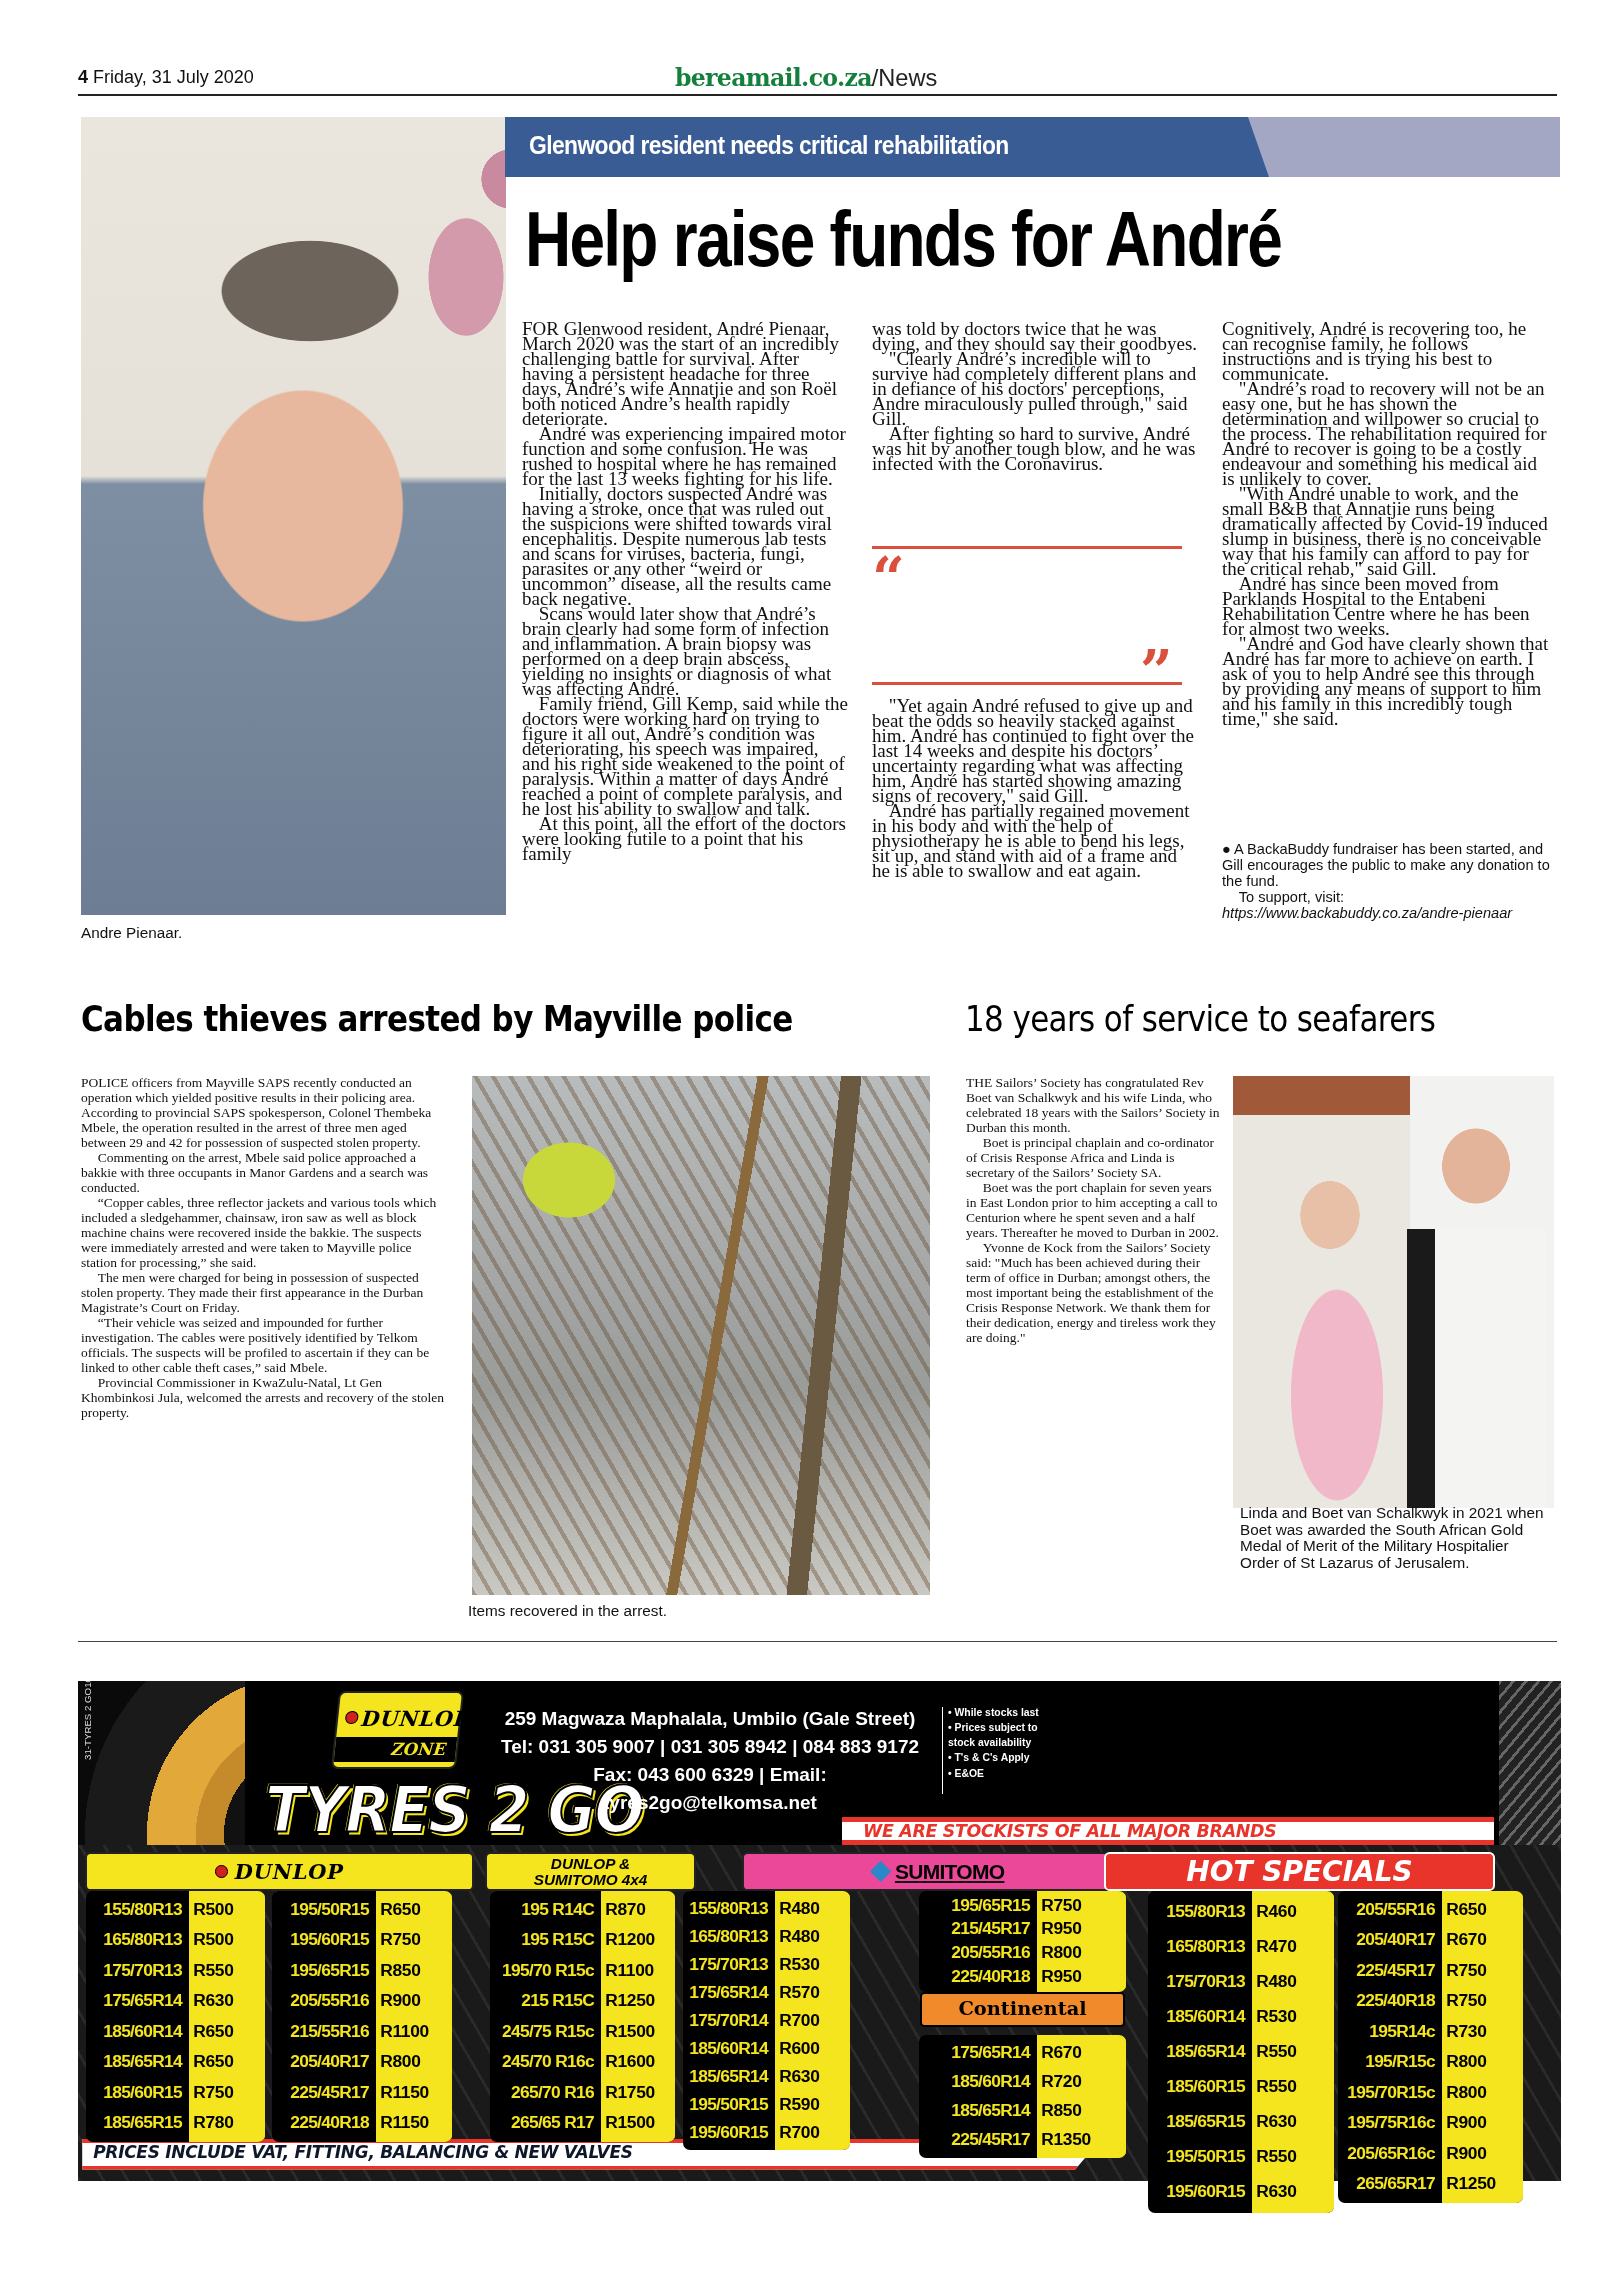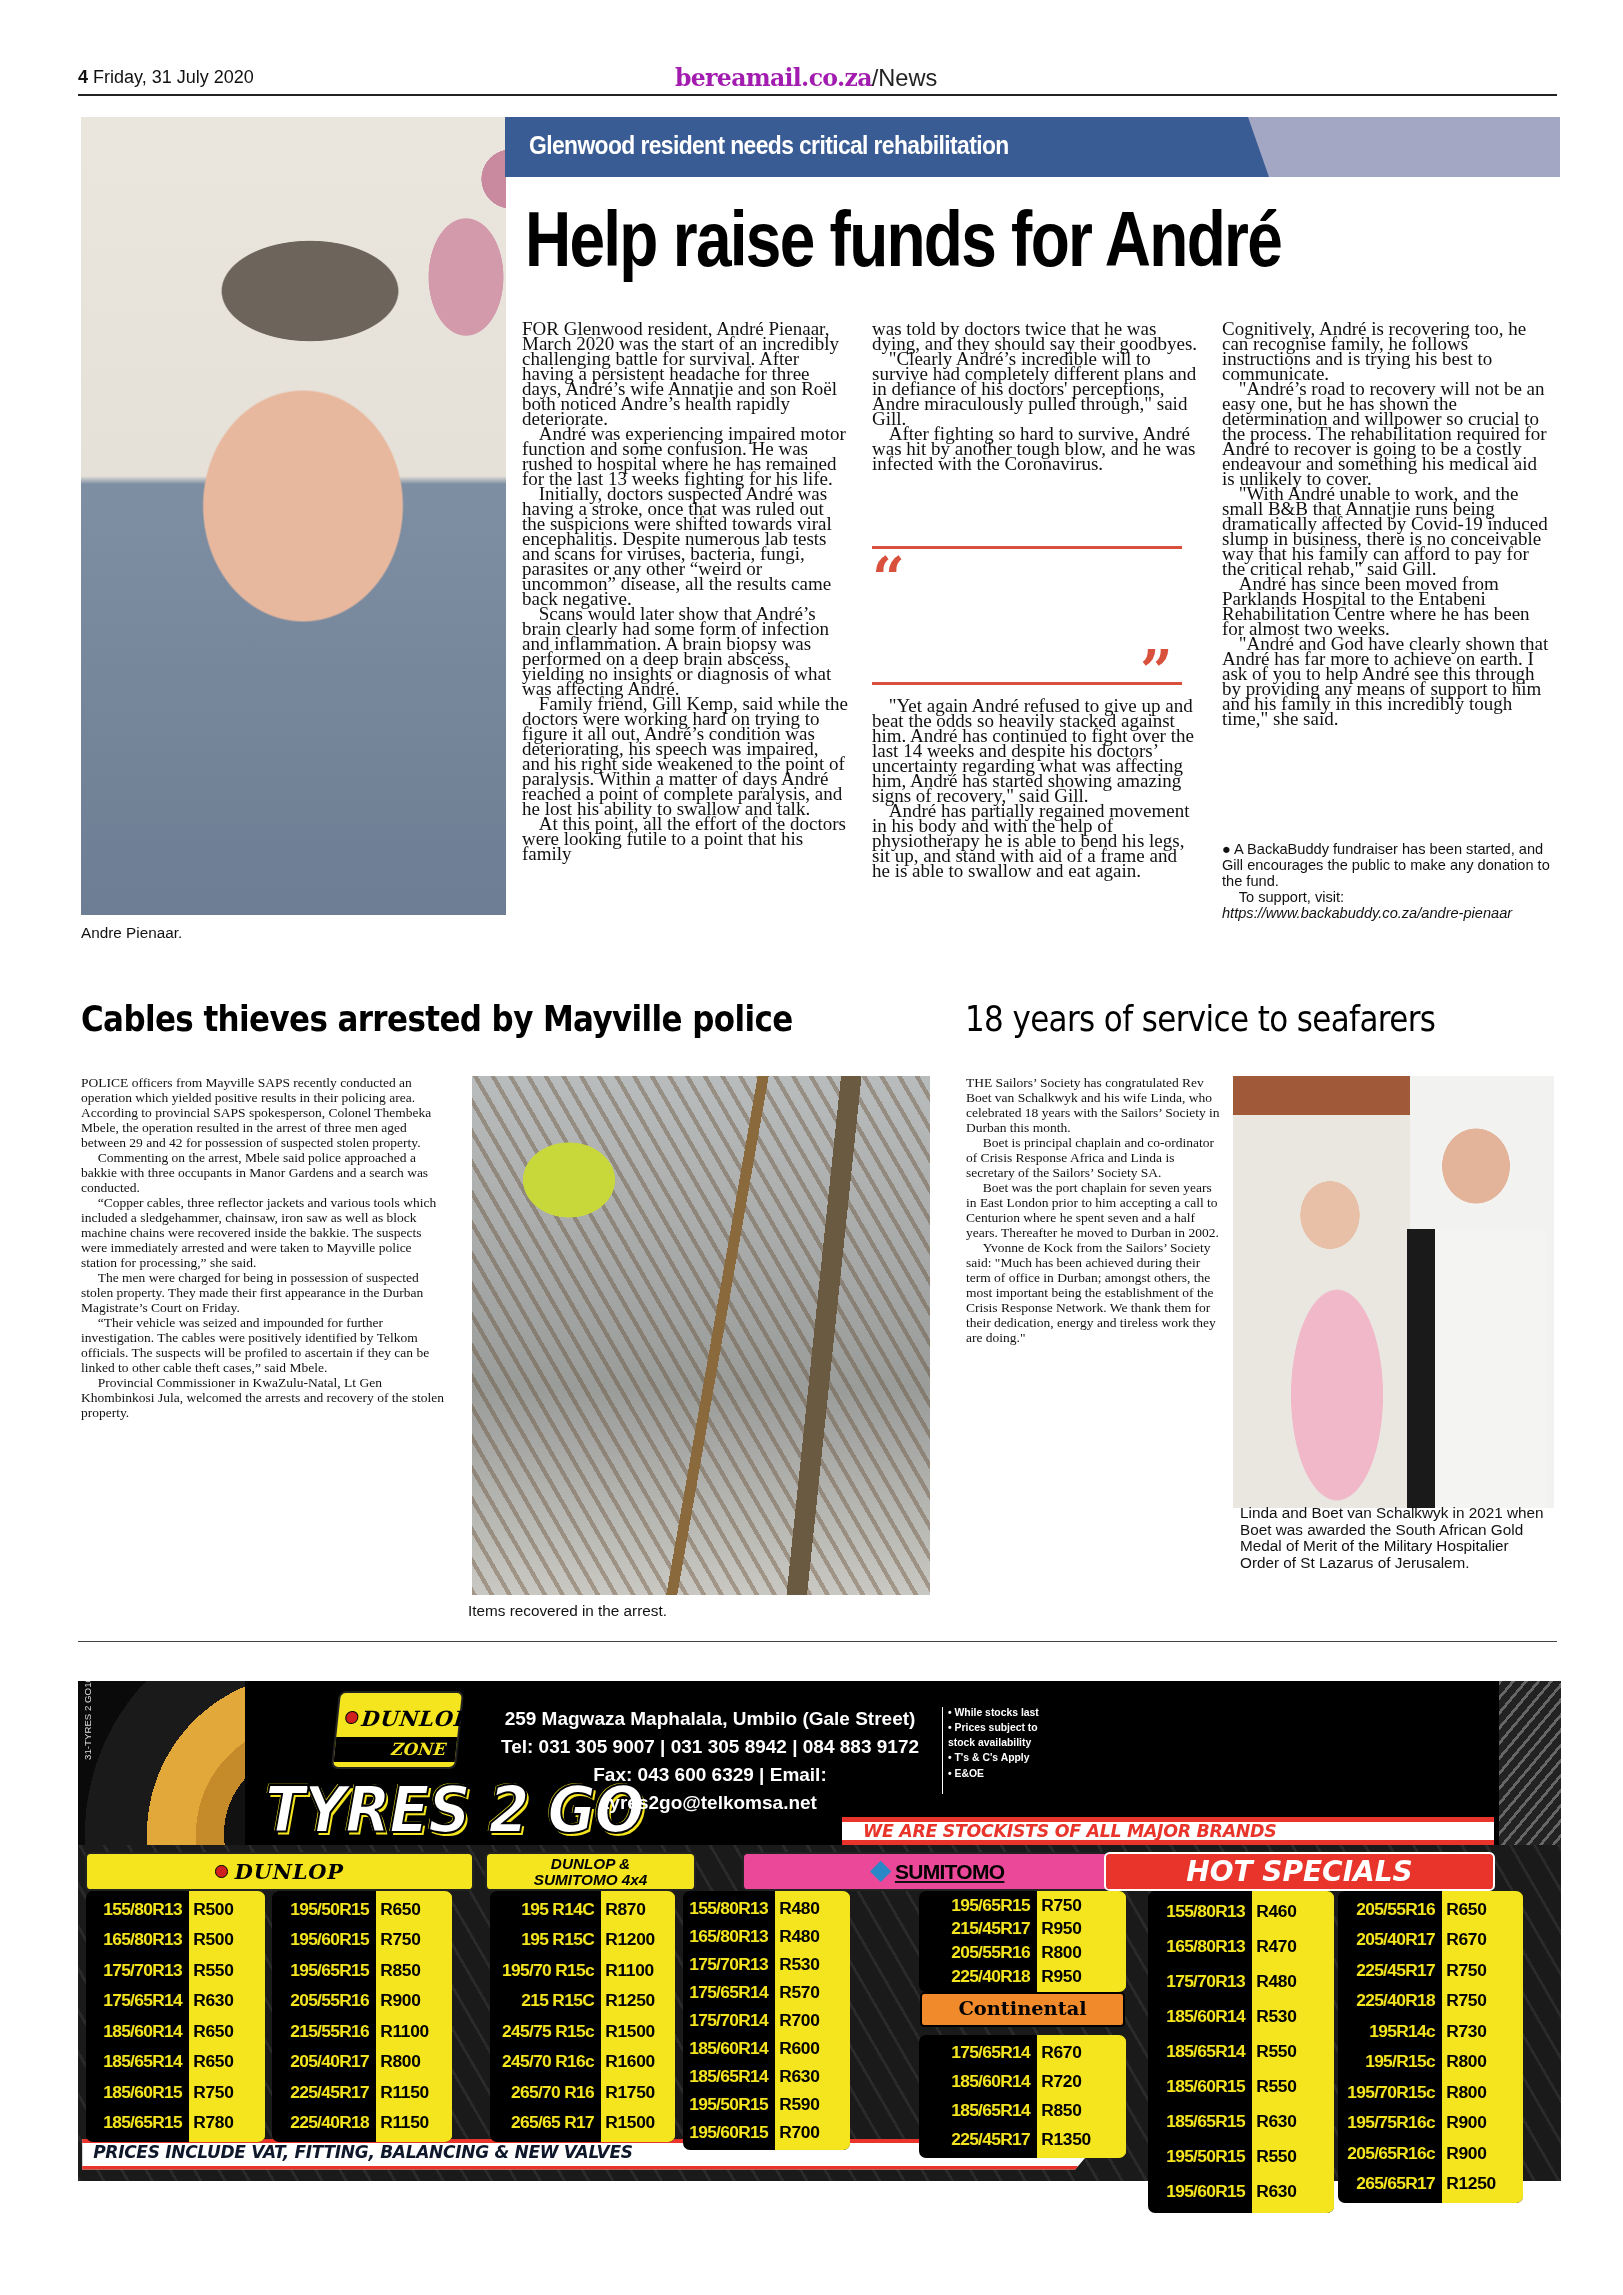--- a/index.html
+++ b/index.html
@@ -5,21 +5,21 @@
   * { box-sizing: border-box; margin: 0; padding: 0; }
   html, body { width: 1624px; height: 2295px; background: #ffffff; overflow: hidden; }
   body { position: relative; font-family: "Liberation Serif", serif; color: #111; }
 
   .abs { position: absolute; }
 
   
   .folio-left { left: 78px; top: 67px; font-family: "Liberation Sans", sans-serif; font-size: 18px; color: #111; }
   .folio-left .pg { font-weight: bold; }
   .folio-center { left: 675px; top: 64px; font-size: 23.6px; color: #444; }
-  .folio-center .site { font-family: "DejaVu Serif", serif; font-weight: bold; letter-spacing: -0.7px; color: #a21caf; }
+  .folio-center .site { font-family: "DejaVu Serif", serif; font-weight: bold; letter-spacing: -0.7px; color: #15803d; }
   .folio-center .sec { font-family: "Liberation Sans", sans-serif; color: #222; }
   .folio-rule { left: 78px; top: 94px; width: 1479px; height: 2.1px; background: #222; }
 
   
   .photo { overflow: hidden; }
   .photo-andre { left: 81px; top: 117px; width: 425px; height: 798px;
     background: radial-gradient(ellipse 62px 97px at 385px 160px, #d39aac 0 60%, transparent 61%),
                 radial-gradient(ellipse 42px 42px at 430px 62px, #c98aa0 0 70%, transparent 71%),
                 radial-gradient(ellipse 180px 208px at 222px 389px, #e8b89e 0 55%, transparent 56%),
                 radial-gradient(ellipse 146px 83px at 229px 174px, #6d655c 0 60%, transparent 61%),

